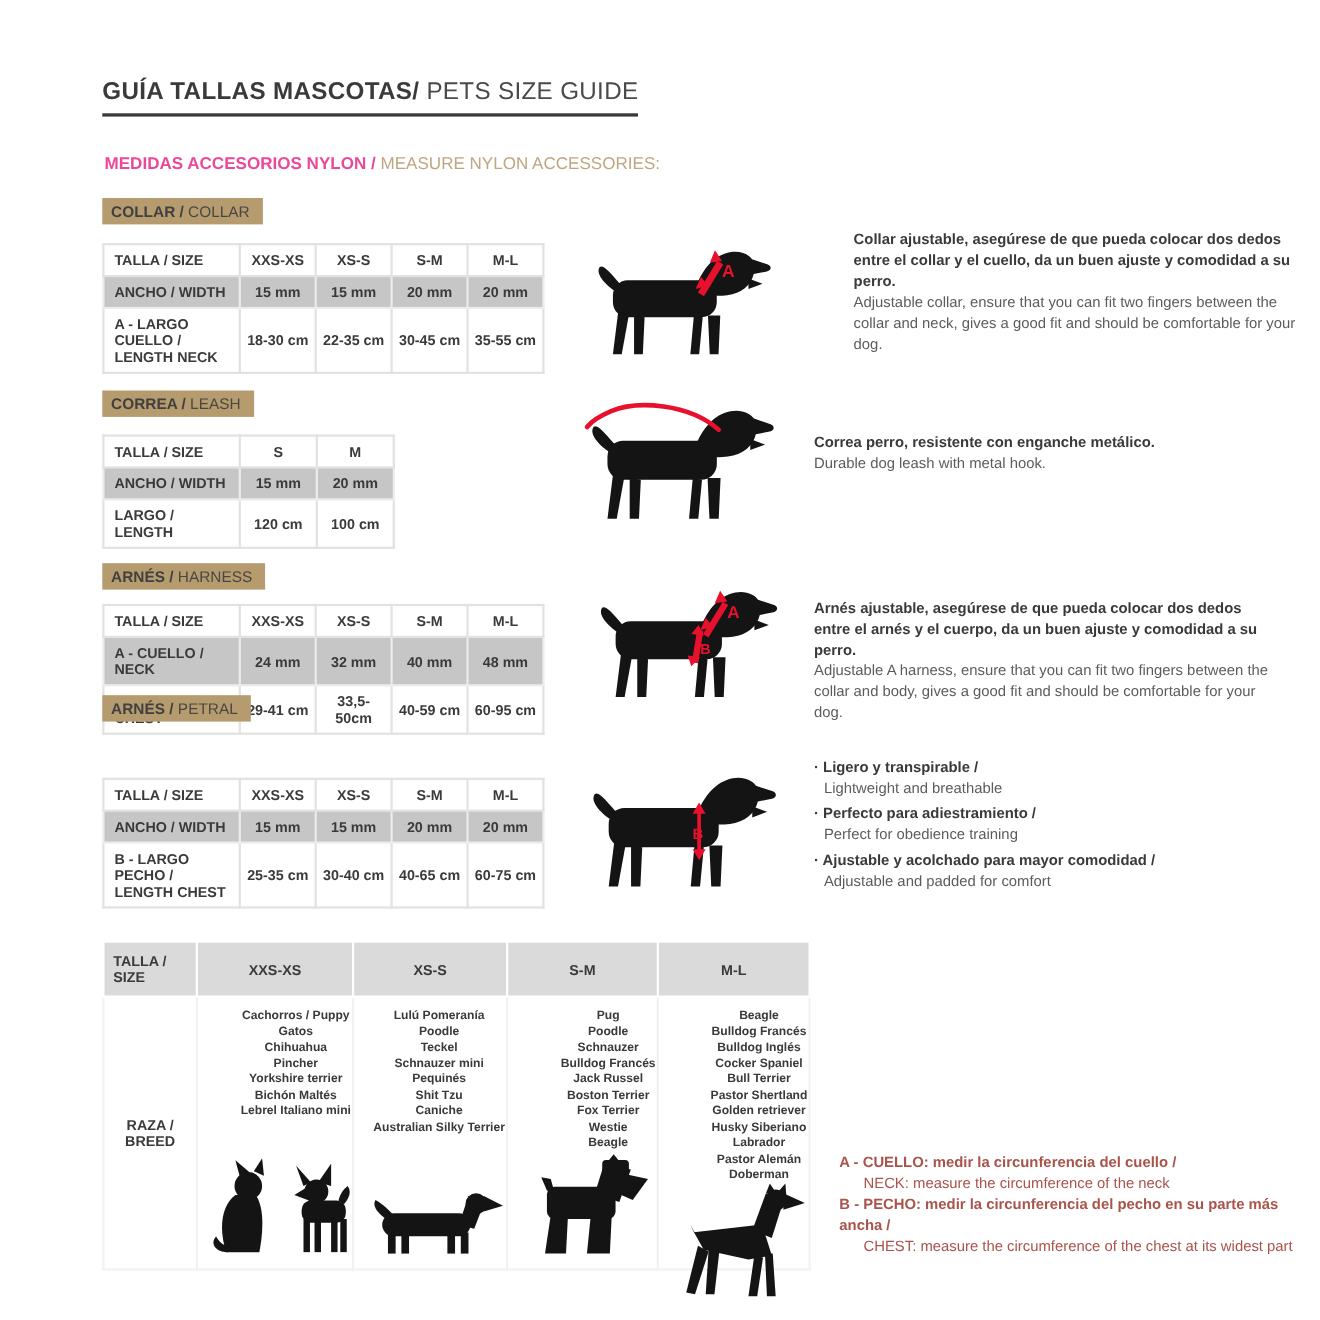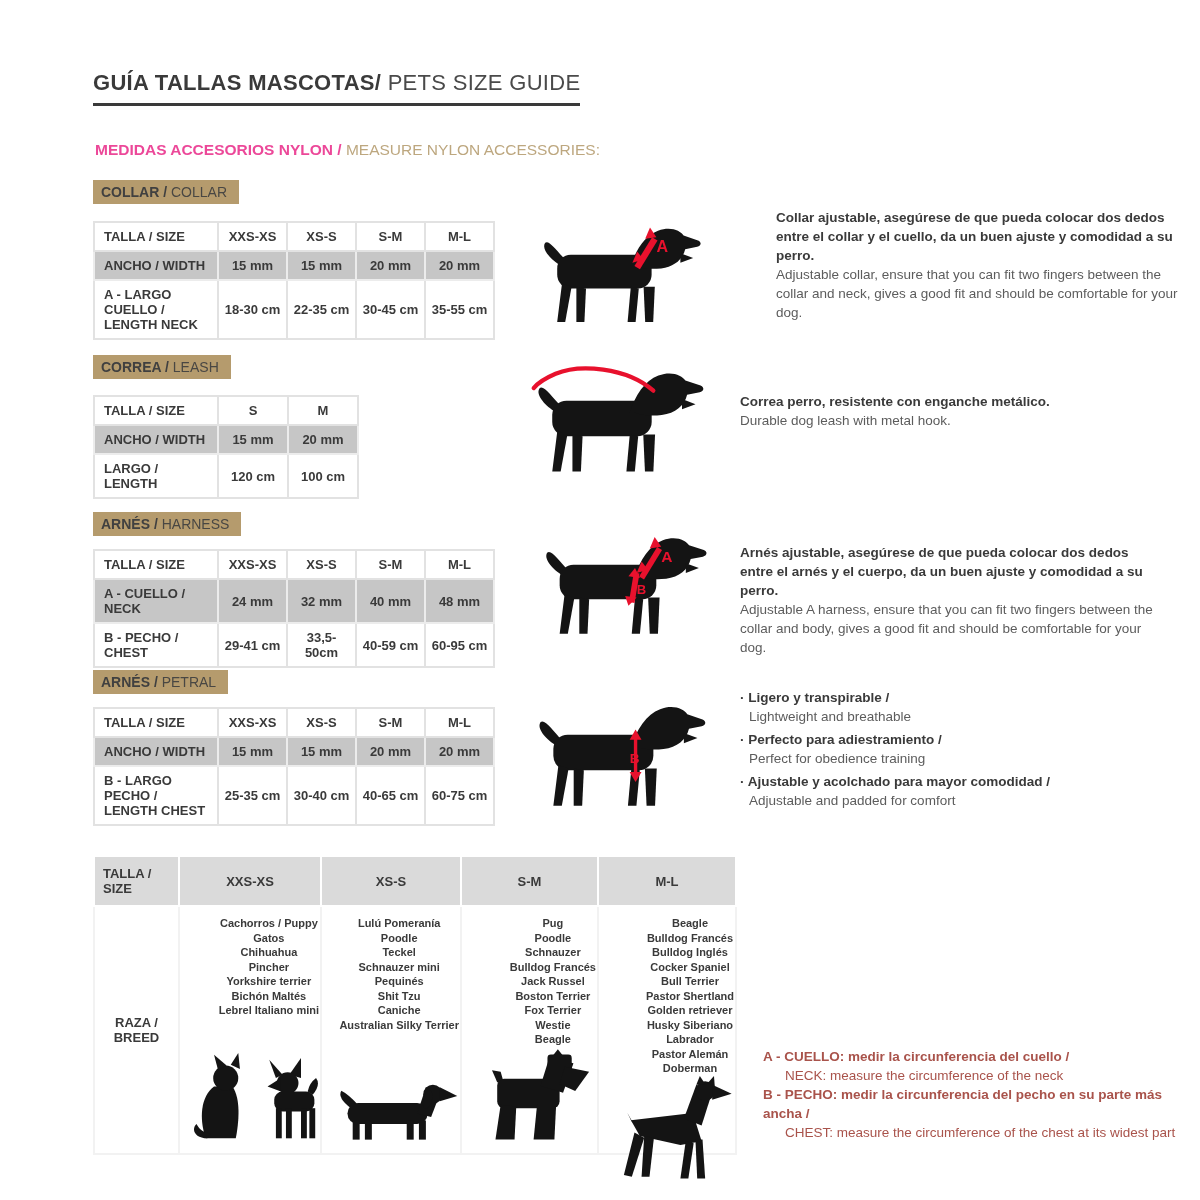--- a/index.html
+++ b/index.html
@@ -238,21 +238,21 @@
         <text x="118" y="82" font-size="16" font-weight="bold">B</text>
       </g>
     </svg>
   </div>
 
   <div class="abs desc" style="left:740px;top:543px;width:415px;">
     <span class="es">Arnés ajustable, asegúrese de que pueda colocar dos dedos entre el arnés y el cuerpo, da un buen ajuste y comodidad a su perro.</span><br>
     <span class="en">Adjustable A harness, ensure that you can fit two fingers between the collar and body, gives a good fit and should be comfortable for your dog.</span>
   </div>
 
-  <div class="abs" style="left:93px;top:670px;">
+  <div class="abs" style="left:93px;top:632px;">
     <span class="badge"><span class="es">ARNÉS / </span><span class="en">PETRAL</span></span>
   </div>
 
   <table class="size-table abs" style="left:93px;top:707px;">
     <colgroup>
         <col class="c-label">
         <col class="c-val">
         <col class="c-val">
         <col class="c-val">
         <col class="c-val">

